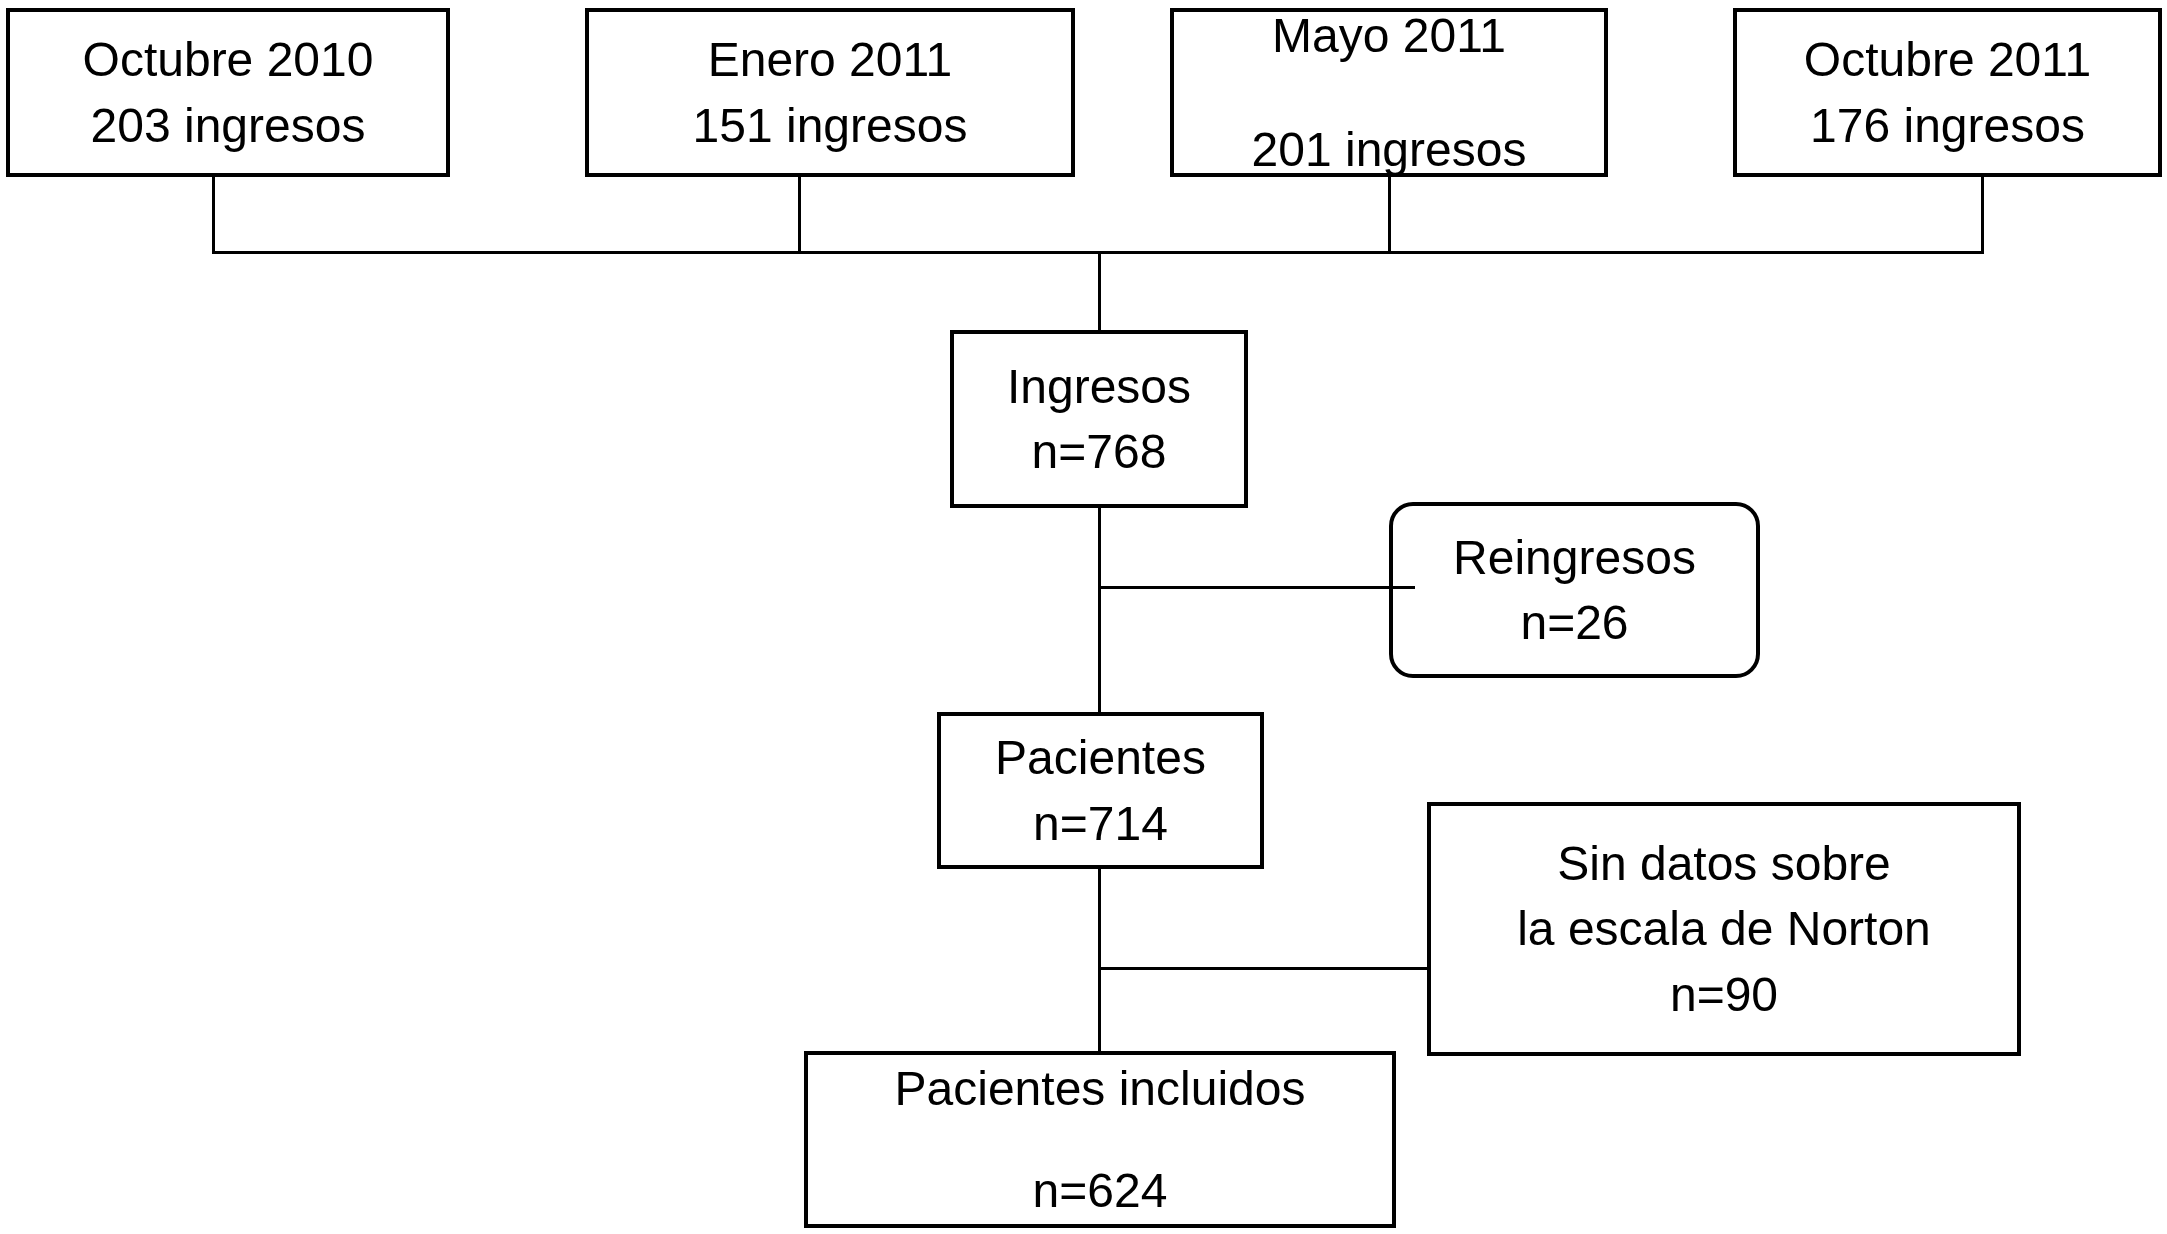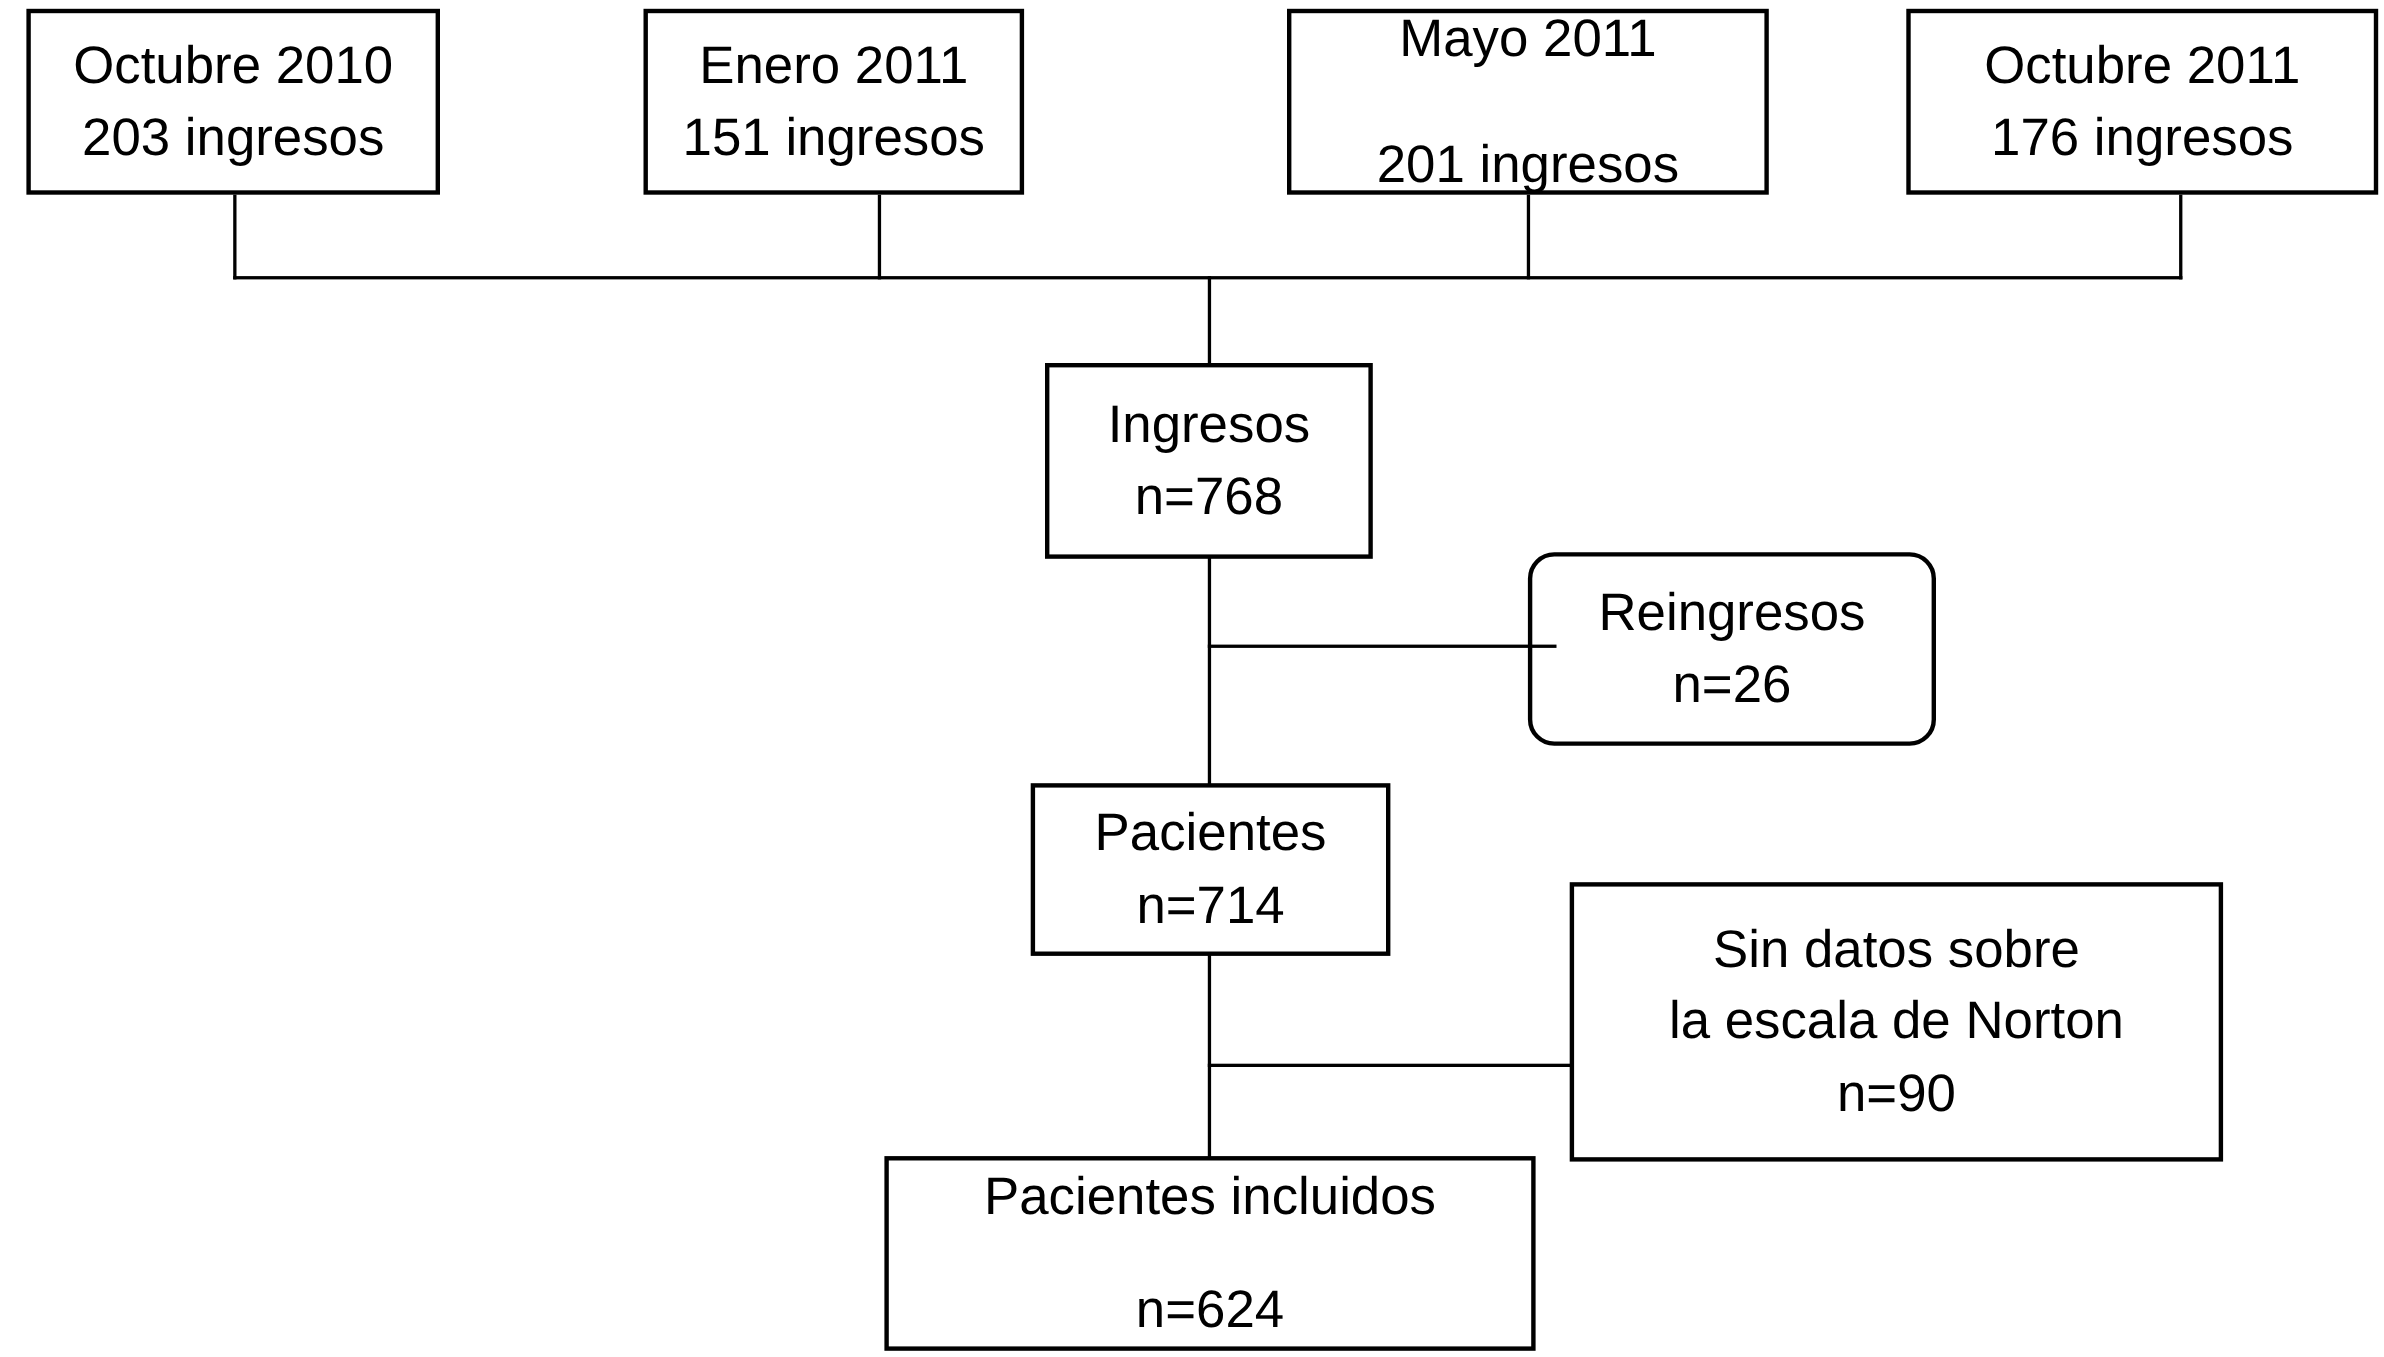--- a/index.html
+++ b/index.html
@@ -39,22 +39,22 @@
   }
   .node span{display:block;}
   .conn{
     position:absolute;
     background:var(--c-line);
   }
   .conn.h{height:3px;}
   .conn.v{width:3px;}
 
   
-  #n-oct2010{left:24px;   top:8px; width:376px; height:169px;}
-  #n-ene2011{left:585px; top:8px; width:346px; height:169px;}
+  #n-oct2010{left:6px;   top:8px; width:444px; height:169px;}
+  #n-ene2011{left:585px; top:8px; width:490px; height:169px;}
   #n-may2011{left:1170px;top:8px; width:438px; height:169px;gap:48px;}
   #n-oct2011{left:1733px;top:8px; width:429px; height:169px;}
 
   
   #n-ingresos {left:950px; top:330px; width:298px; height:178px;}
   #n-pacientes{left:937px; top:712px; width:327px; height:157px;}
   #n-incluidos{left:804px; top:1051px;width:592px; height:177px;gap:37px;}
 
   
   #n-reingresos{left:1389px;top:502px; width:371px; height:176px;border-radius:24px;}

